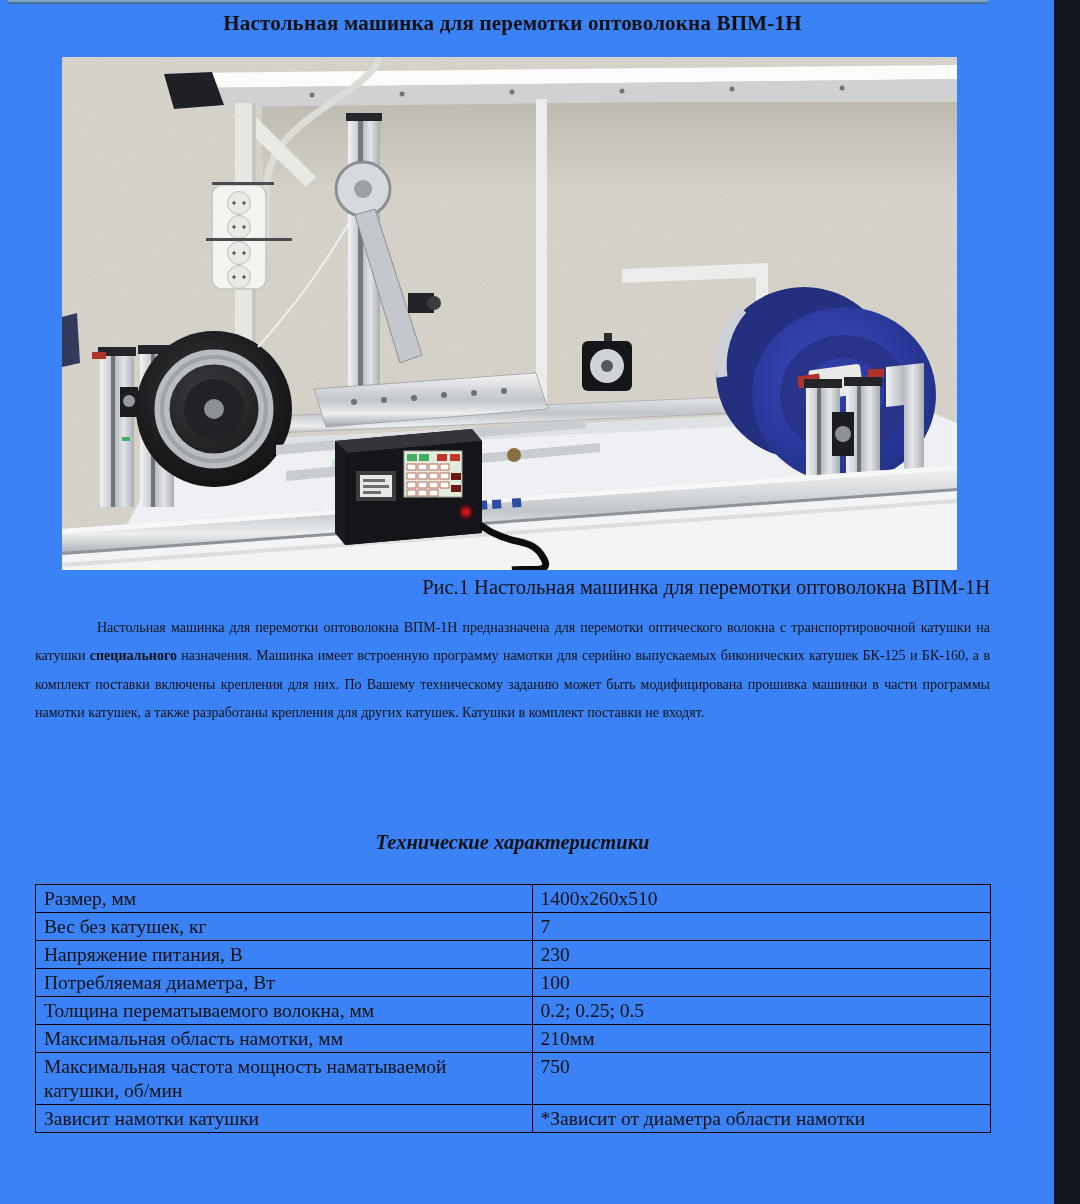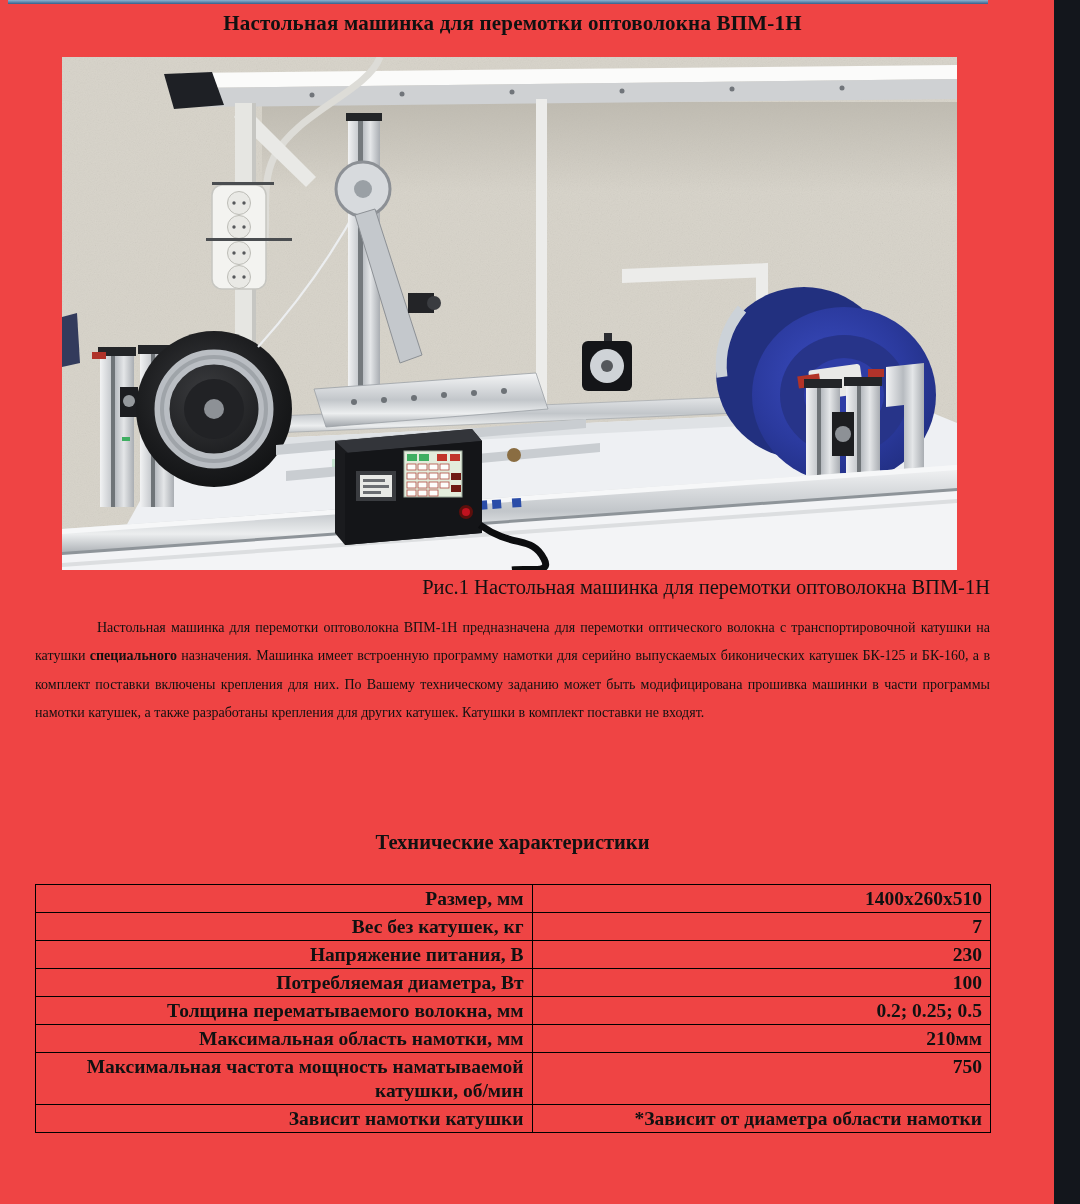--- a/index.html
+++ b/index.html
@@ -1,19 +1,19 @@
 <!DOCTYPE html>
 <html lang="ru"><head>
 <meta charset="utf-8">
 <style>
   html,body{margin:0;padding:0;background:#ffffff;}
   .page{
     position:relative;
     width:1080px;height:1204px;
-    background:#ef4444;
+    background:#3b82f6;
     font-family:"Liberation Serif", serif;
     color:#111;
     overflow:hidden;
   }
   .top-rule{
     position:absolute;left:8px;top:0;width:980px;height:4px;
     background:linear-gradient(#8fb3cf, #35618c);
   }
   .letterbox-right{
     position:absolute;top:0;right:0;width:26px;height:1204px;
@@ -34,35 +34,34 @@
     text-align:right;font-size:20.5px;
   }
   .body-par{
     position:absolute;left:35px;top:614px;width:955px;
     font-size:14px;line-height:28.4px;
     text-align:justify;text-indent:62px;
     margin:0;
   }
   .specs-heading{
     position:absolute;left:35px;top:831px;width:955px;
-    text-align:center;font-size:20.5px;font-weight:bold;
+    text-align:center;font-size:20.5px;font-weight:bold;font-style:italic;
   }
   table.spec-table{
     position:absolute;left:35px;top:884px;width:956px;
     border-collapse:collapse;
     font-size:19.5px;
   }
   table.spec-table td{
     border:1.6px solid #000;
-    text-align:right;
+    text-align:left;
     vertical-align:top;
     padding:2px 8px 1px 8px;
     height:24px;
     line-height:24px;
-    font-weight:bold;
   }
   table.spec-table td.param{width:52%;}
 </style>
 </head>
 <body>
 
 <div class="page">
 
   <div class="top-rule"></div>
   <div class="letterbox-right"></div>

